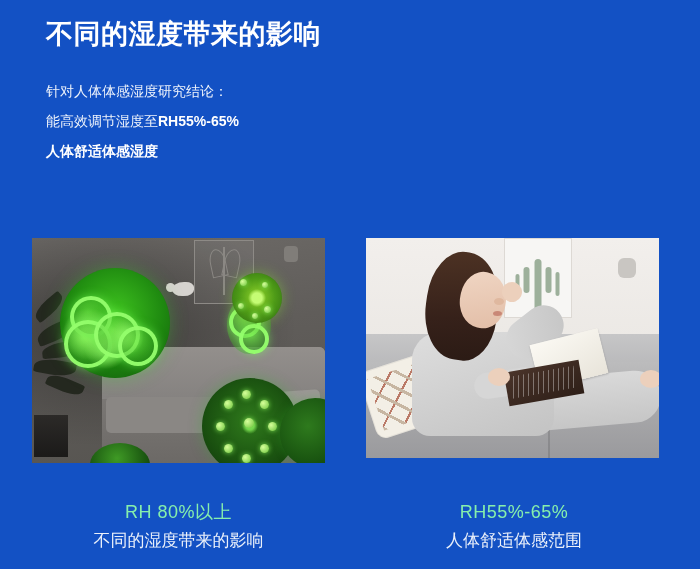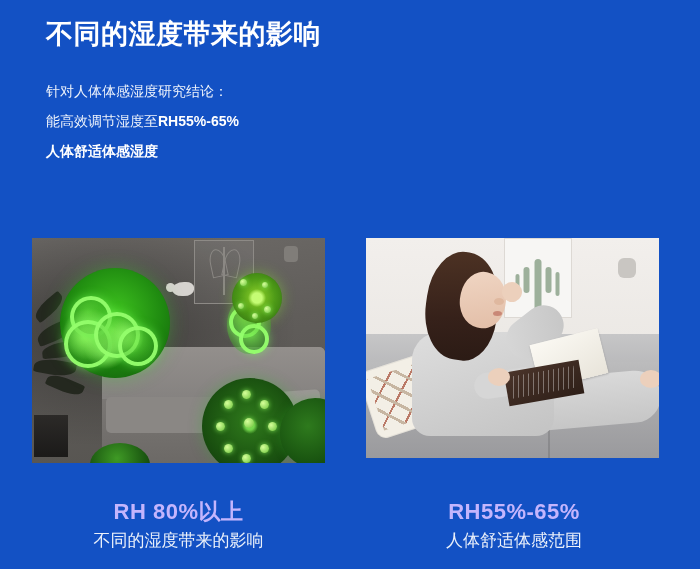--- a/index.html
+++ b/index.html
@@ -286,25 +286,25 @@
   
   .caption {
     position: absolute;
     text-align: center;
     color: #ffffff;
   }
   #caption-left  { left: 32px;  top: 498px; width: 293px; }
   #caption-right { left: 366px; top: 498px; width: 296px; }
   .cap-title {
     display: block;
-    font-size: 22px;
-    font-weight: bold;
+    font-size: 18px;
+    font-weight: normal;
     letter-spacing: 0.5px;
     line-height: 28px;
-    color: #c4b5fd;
+    color: #86efac;
   }
   .cap-sub {
     display: block;
     font-size: 17px;
     line-height: 26px;
     color: #eaf0fa;
     margin-top: 2px;
   }
 </style>
 </head>

